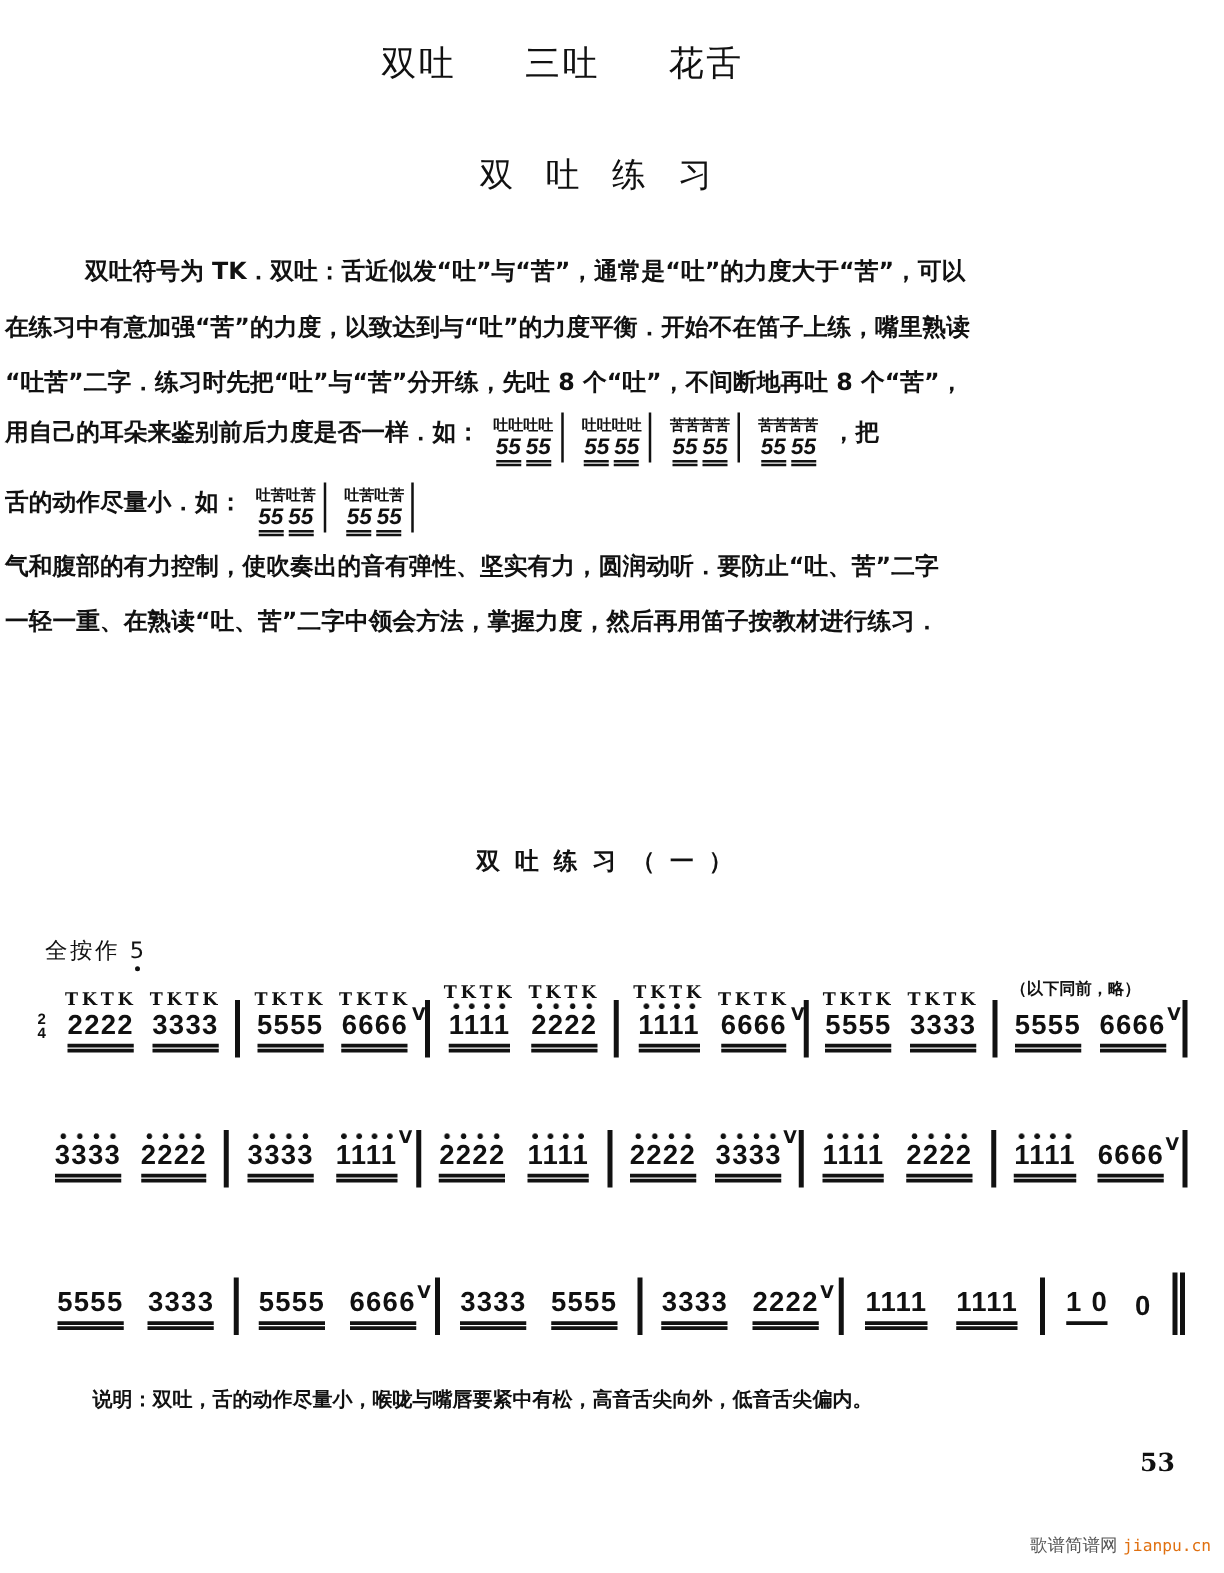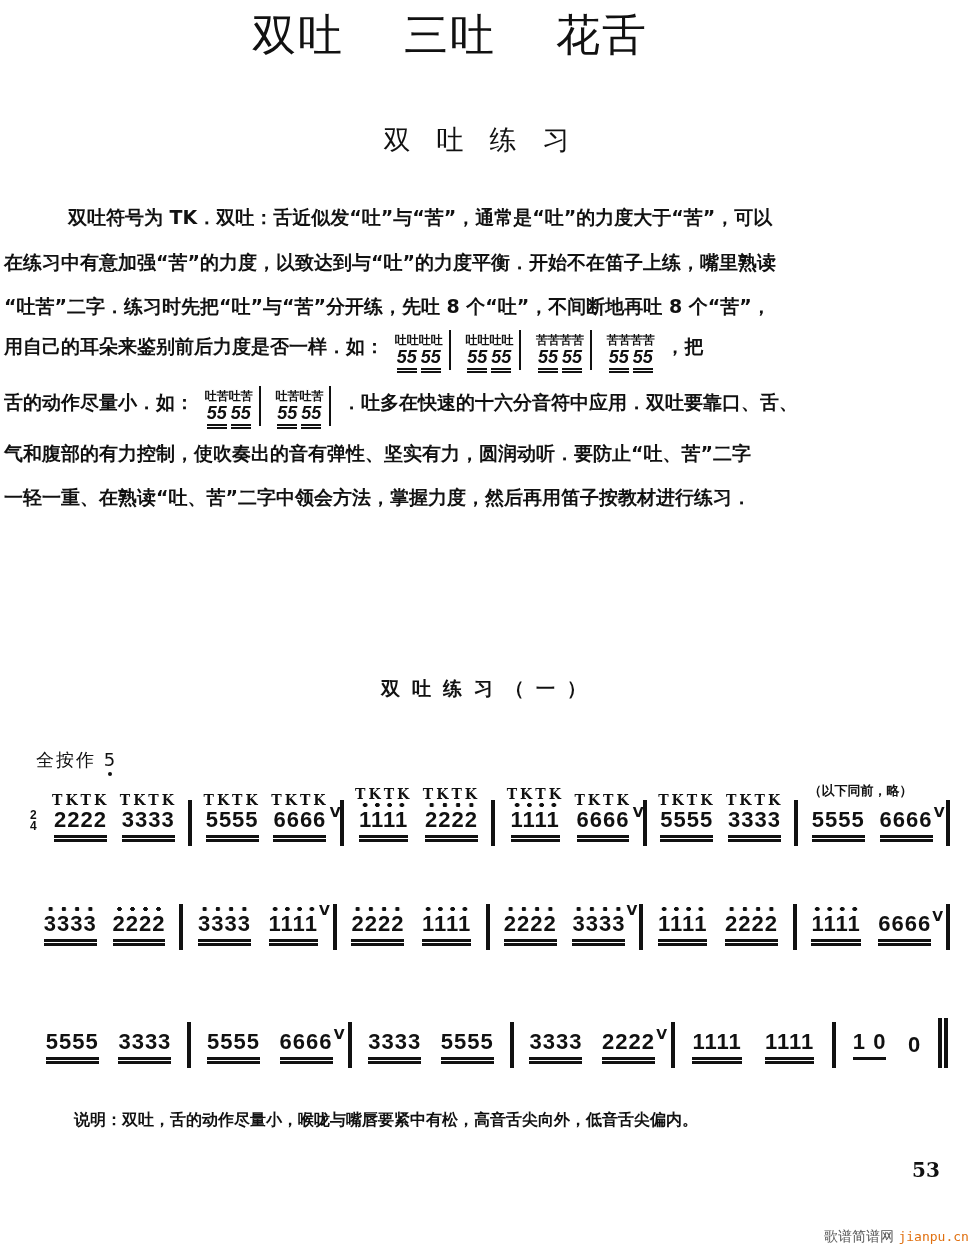--- a/index.html
+++ b/index.html
@@ -2,39 +2,39 @@
 <html><head>
   <meta charset="utf-8">
   <style>
     html, body { margin: 0; padding: 0; background: #ffffff; }
     body {
       width: 979px; height: 1258px; position: relative; overflow: hidden;
       font-family: "DejaVu Sans", sans-serif; color: #111;
     }
     .abs { position: absolute; }
     .main-title {
-      left: 0; width: 900px; top: 6px; text-align: center;
-      font-size: 44px; font-weight: normal; letter-spacing: 2px;
+      left: 0; width: 900px; top: 32px; text-align: center;
+      font-size: 28px; font-weight: normal; letter-spacing: 2px;
       font-family: "DejaVu Sans", sans-serif; padding-left: 0;
     }
     .main-title span { display: inline-block; margin: 0 22px; }
     .section-title {
       left: 0; width: 979px; top: 122px; text-align: center;
       font-size: 27px; letter-spacing: 26px;
     }
     .para {
       left: 4px; width: 920px; font-size: 19px; line-height: 20px;
       white-space: nowrap; font-weight: bold;
     }
     .para.indent { left: 68px; }
 
     
     .inl {
       display: inline-block; vertical-align: bottom; position: relative;
-      text-align: right; margin: 0 4px;
+      text-align: left; margin: 0 4px;
     }
     .inl .syl { display: block; font-size: 12px; font-weight: bold; line-height: 14px; letter-spacing: 0; }
     .inl .nums { display: block; font-size: 18px; font-weight: bold; line-height: 20px; font-family: "Liberation Sans", sans-serif; font-style: italic; }
     .inl .nums .pair { display: inline-block; border-bottom: 2px solid #111; padding-bottom: 1px; margin: 0 2px; position: relative; }
     .inl .nums .pair::after { content: ""; position: absolute; left: 0; right: 0; bottom: -5px; border-bottom: 2px solid #111; }
     .ibar { display: inline-block; width: 2px; height: 40px; background: #111; vertical-align: bottom; margin: 0 4px 0 2px; }
 
     .ex-title {
       left: 0; width: 979px; top: 676px; text-align: center;
       font-size: 19px; font-weight: bold; letter-spacing: 12px;
@@ -131,21 +131,20 @@
 <div class="abs para" style="top:378px; line-height:48px;">
   <span>舌的动作尽量小．如：</span>
   <span class="inl">
     <span class="syl">吐苦吐苦</span>
     <span class="nums"><span class="pair">55</span><span class="pair">55</span></span>
   </span><span class="ibar"></span>
   <span class="inl">
     <span class="syl">吐苦吐苦</span>
     <span class="nums"><span class="pair">55</span><span class="pair">55</span></span>
   </span><span class="ibar"></span>
-  <span>．吐多在快速的十六分音符中应用．双吐要靠口、舌、</span>
 </div>
 
 <div class="abs para" style="top:443px">气和腹部的有力控制，使吹奏出的音有弹性、坚实有力，圆润动听．要防止“吐、苦”二字</div>
 <div class="abs para" style="top:487px">一轻一重、在熟读“吐、苦”二字中领会方法，掌握力度，然后再用笛子按教材进行练习．</div>
 
 <div class="abs ex-title">双吐练习（一）</div>
 <div class="abs key-label">
   <span>全按作</span>
   <span class="dotnote">5</span>
 </div>

